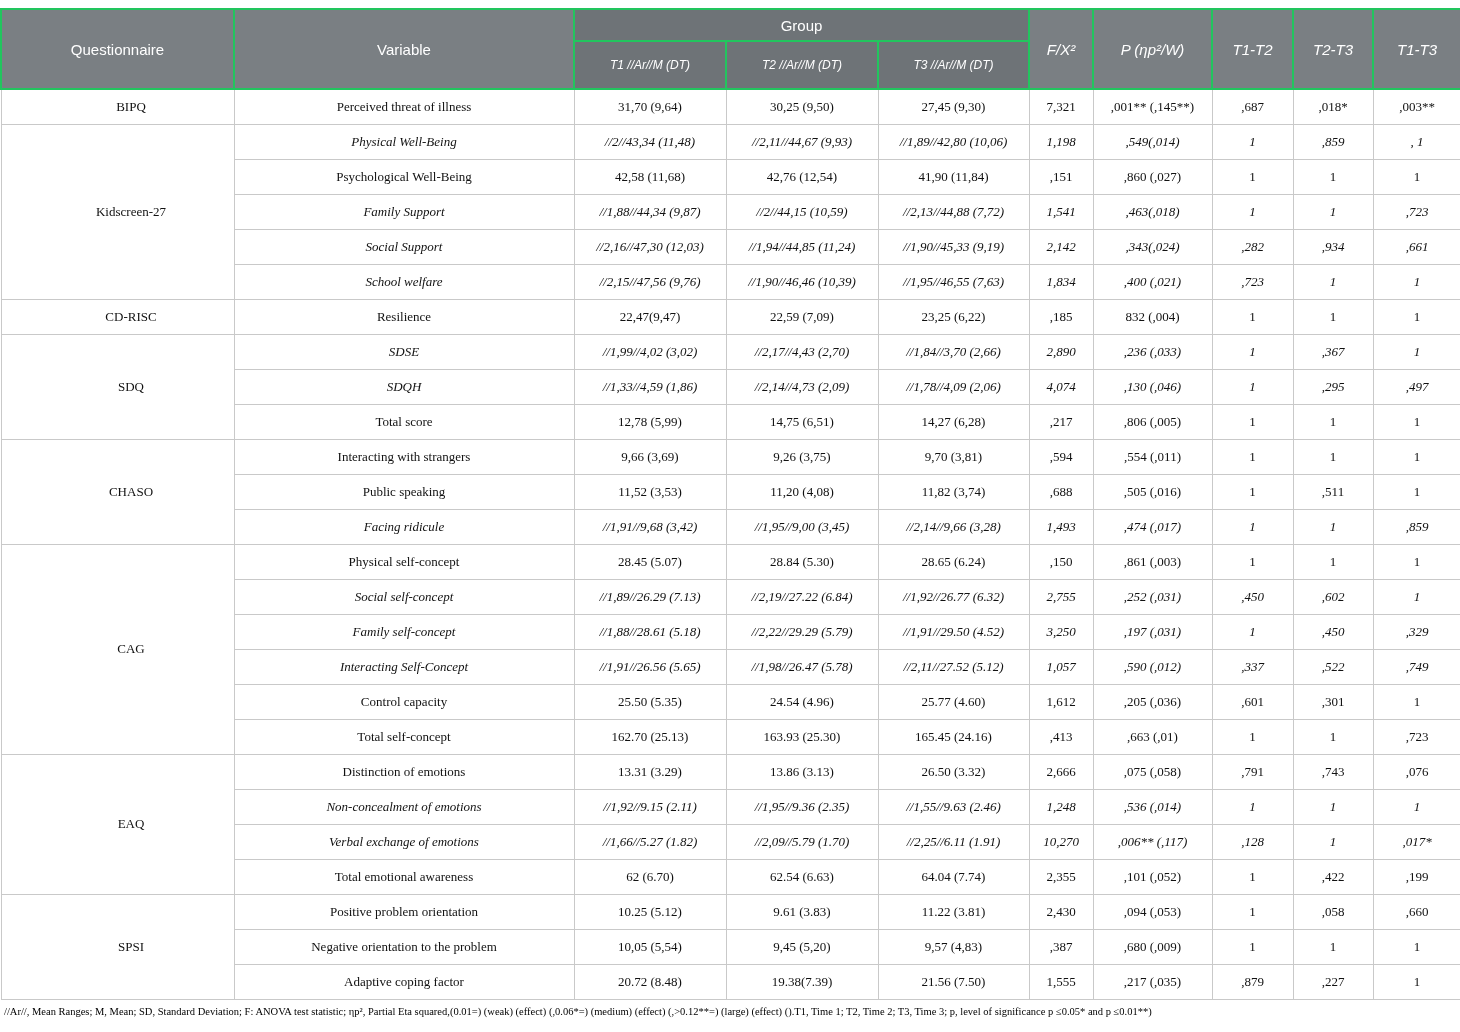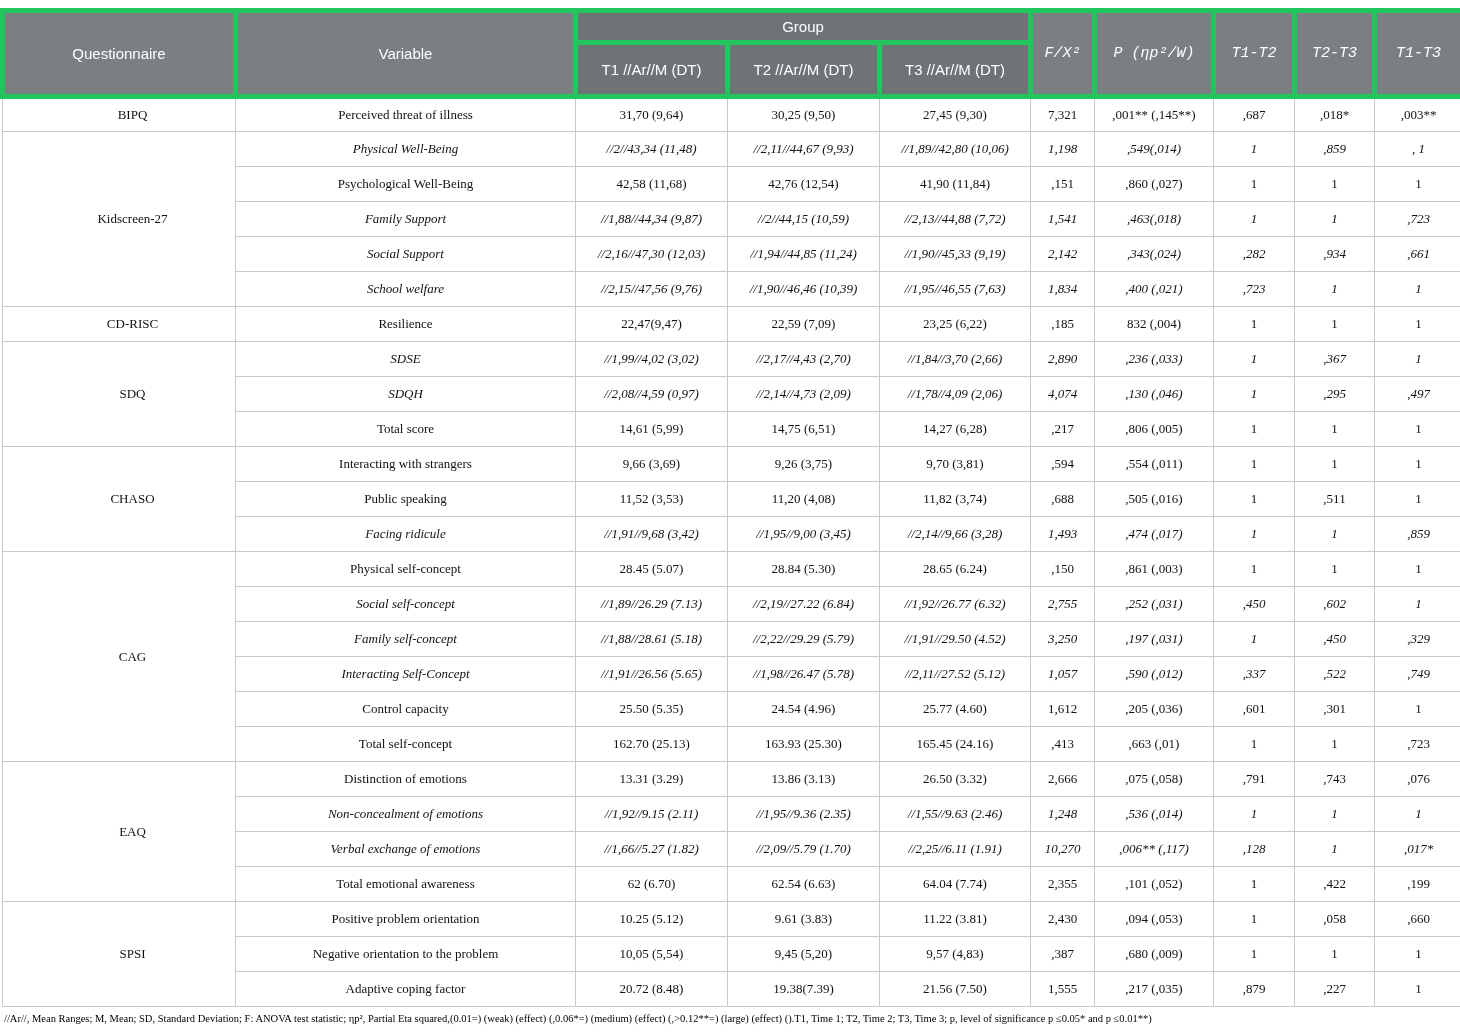--- a/index.html
+++ b/index.html
@@ -8,29 +8,29 @@
   .page { padding-top:8px; }
 
   table { border-collapse:collapse; width:1460px; table-layout:fixed; }
 
   thead th {
     background:#7a7f83;
     color:#ffffff;
     font-family:"Liberation Sans", sans-serif;
     font-weight:normal;
     font-size:15px;
-    border:5px solid #22c55e;
+    border:2px solid #22c55e;
     vertical-align:middle;
     text-align:center;
     padding:4px 4px;
   }
   thead tr.top-row th { height:32px; }
   th.group-head { background:#6e7377; }
-  th.sub-head   { background:#6e7377; font-size:15px; height:54px; }
-  th.stat-head  { font-style:italic;font-family:Liberation Mono, monospace; }
+  th.sub-head   { background:#6e7377; font-style:italic; font-size:12px; height:48px; }
+  th.stat-head  { font-style:italic; }
 
   tbody td {
     border:1px solid #c9c9c9;
     font-size:13px;
     text-align:center;
     vertical-align:middle;
     height:35px;
     padding:2px 5px;
     background:#ffffff;
   }
@@ -169,32 +169,32 @@
           <td>//2,17//4,43 (2,70)</td>
           <td>//1,84//3,70 (2,66)</td>
           <td>2,890</td>
           <td>,236 (,033)</td>
           <td>1</td>
           <td>,367</td>
           <td>1</td>
         </tr>
         <tr class="italic">
           <td>SDQH</td>
-          <td>//2,08//4,59 (0,97)</td>
+          <td>//1,33//4,59 (1,86)</td>
           <td>//2,14//4,73 (2,09)</td>
           <td>//1,78//4,09 (2,06)</td>
           <td>4,074</td>
           <td>,130 (,046)</td>
           <td>1</td>
           <td>,295</td>
           <td>,497</td>
         </tr>
         <tr>
           <td>Total score</td>
-          <td>14,61 (5,99)</td>
+          <td>12,78 (5,99)</td>
           <td>14,75 (6,51)</td>
           <td>14,27 (6,28)</td>
           <td>,217</td>
           <td>,806 (,005)</td>
           <td>1</td>
           <td>1</td>
           <td>1</td>
         </tr>
         <tr>
           <td rowspan="3" class="q-cell">CHASO</td>

